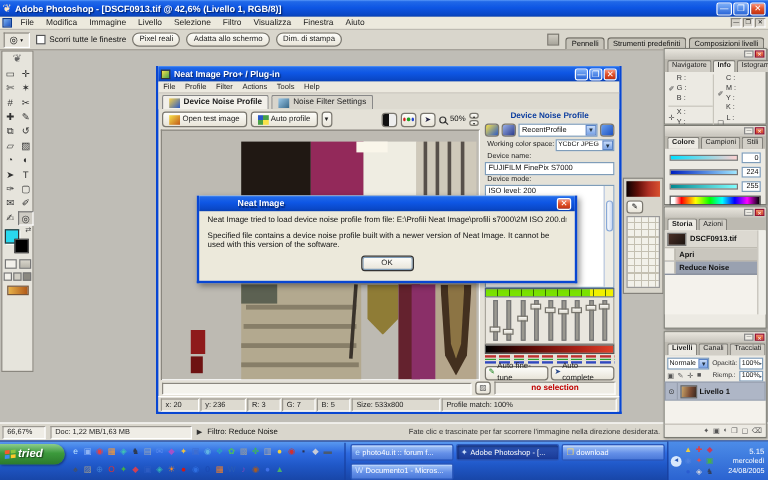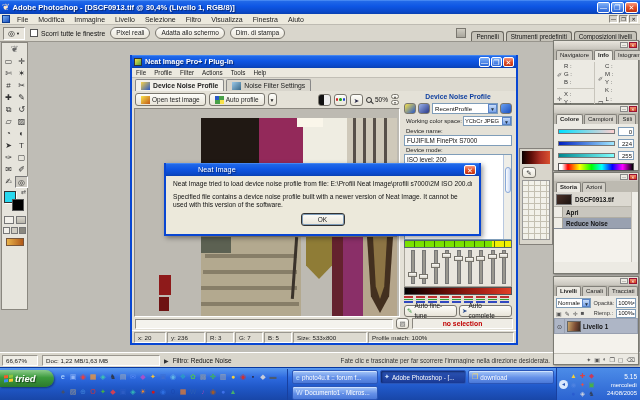--- a/index.html
+++ b/index.html
@@ -50,21 +50,21 @@
 .mag:after{content:"";position:absolute;width:4px;height:1px;background:#333;right:-3px;bottom:-1px;transform:rotate(45deg);}
 .ph{position:absolute;}
 </style>
 </head>
 <body>
 
 <div class="screen">
 
   <div class="ab fx xptb" style="left:0;top:0;width:640px;height:14px;padding:0 2px;">
     <span style="font-size:9px;line-height:12px;color:#FFE9C8;margin-right:3px;">❦</span>
-    <span style="font-size:7.6px;font-weight:bold;text-shadow:1px 1px 1px #05246a;white-space:nowrap;">Adobe Photoshop - [DSCF0913.tif @ 30,4% (Livello 1, RGB/8)]</span>
+    <span style="font-size:7.6px;font-weight:bold;text-shadow:1px 1px 1px #05246a;white-space:nowrap;">Adobe Photoshop - [DSCF0913.tif @ 42,6% (Livello 1, RGB/8)]</span>
     <span style="flex:1"></span>
     <span class="wbtn">—</span>
     <span class="wbtn">❐</span>
     <span class="wbtn close">✕</span>
   </div>
 
   <div class="ab fx" style="left:0;top:14px;width:640px;height:11px;background:#ECE9DD;border-bottom:1px solid #BEBBB2;">
     <span style="width:8px;height:8px;margin:0 2px;background:linear-gradient(135deg,#7AB0F0,#1A50C0);border:1px solid #0A3A90;display:inline-block;"></span>
     <div class="fx">
 
@@ -340,21 +340,21 @@
       <span class="seg" style="width:28px;">R: 3</span>
       <span class="seg" style="width:28px;">G: 7</span>
       <span class="seg" style="width:28px;">B: 5</span>
       <span class="seg" style="width:74px;">Size: 533x800</span>
       <span class="seg" style="flex:1;">Profile match: 100%</span>
     </div>
   </div>
 
   <div class="ab" style="left:164px;top:163px;width:317px;height:73px;border:2px solid #0846D2;border-top:none;background:#ECE9DB;z-index:10;box-shadow:2px 2px 5px rgba(0,0,0,.4);">
     <div class="fx xptb" style="height:13px;padding:0 3px;">
-      <span style="font-size:7.3px;font-weight:normal;text-shadow:1px 1px 1px #05246a;padding-left:29px;">Neat Image</span>
+      <span style="font-size:7.3px;font-weight:bold;text-shadow:1px 1px 1px #05246a;padding-left:29px;">Neat Image</span>
       <span style="flex:1"></span>
       <span class="wbtn close" style="width:12px;height:10px;">✕</span>
     </div>
     <div style="padding:4px 7px 0;">
       <div style="font-size:6.6px;line-height:8px;white-space:nowrap;overflow:hidden;">Neat Image tried to load device noise profile from file: E:\Profili Neat Image\profili s7000\2M ISO 200.dnp.</div>
       <div style="font-size:6.6px;line-height:8px;margin-top:5px;">Specified file contains a device noise profile built with a newer version of Neat Image. It cannot be used with this version of the software.</div>
       <div style="text-align:center;margin-top:4px;">
         <span class="btn" style="display:inline-block;width:44px;height:13px;line-height:11px;text-align:center;border:1px solid #333;box-shadow:0 0 0 1px #7F9DB9 inset;">OK</span>
       </div>
     </div>

